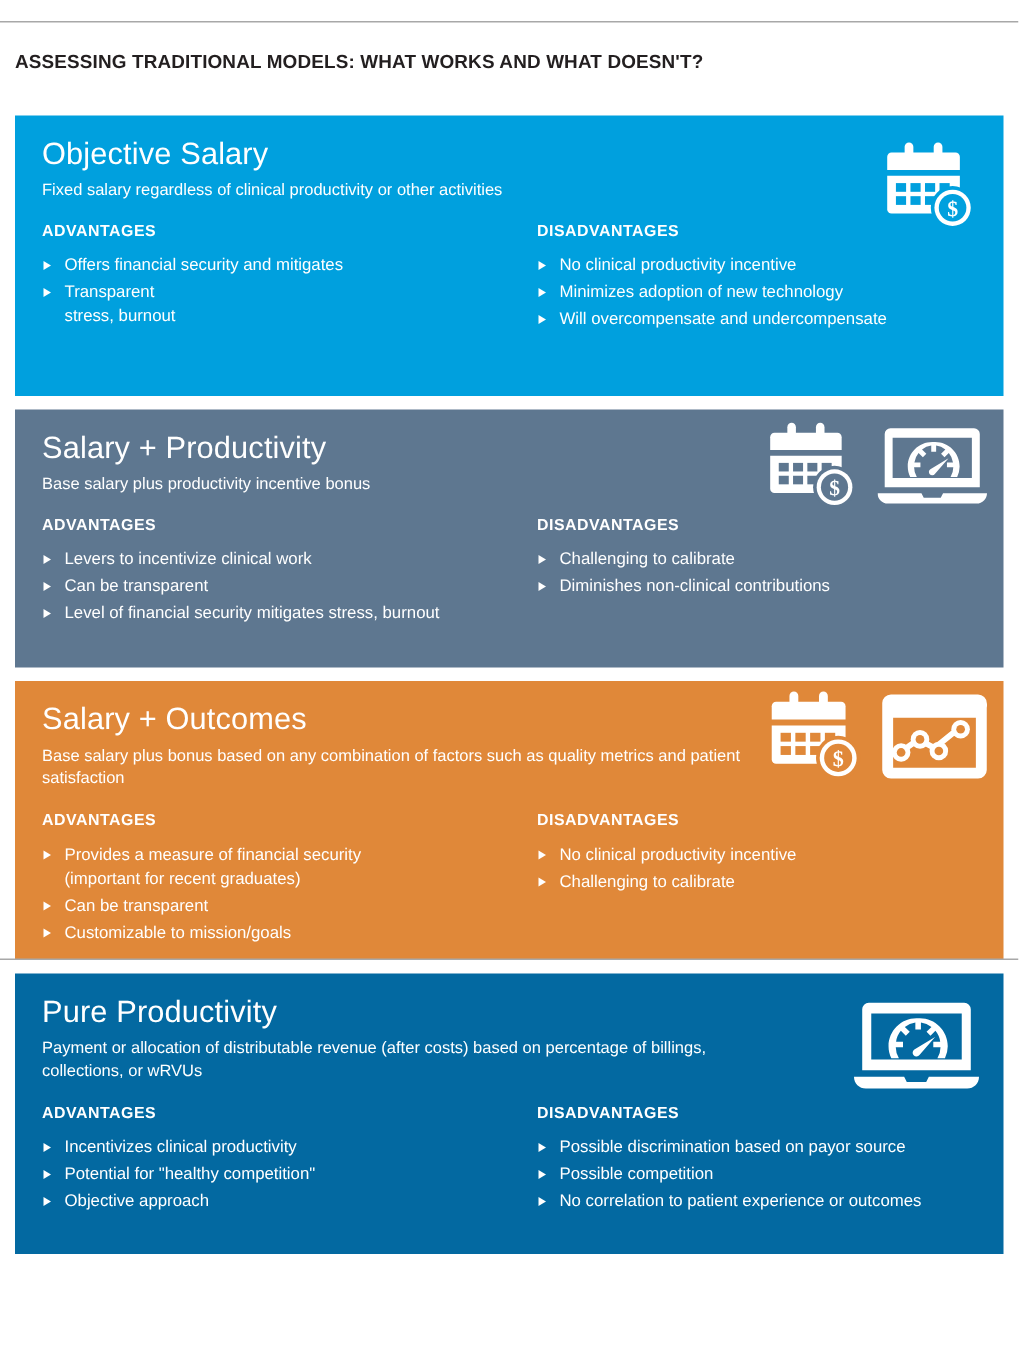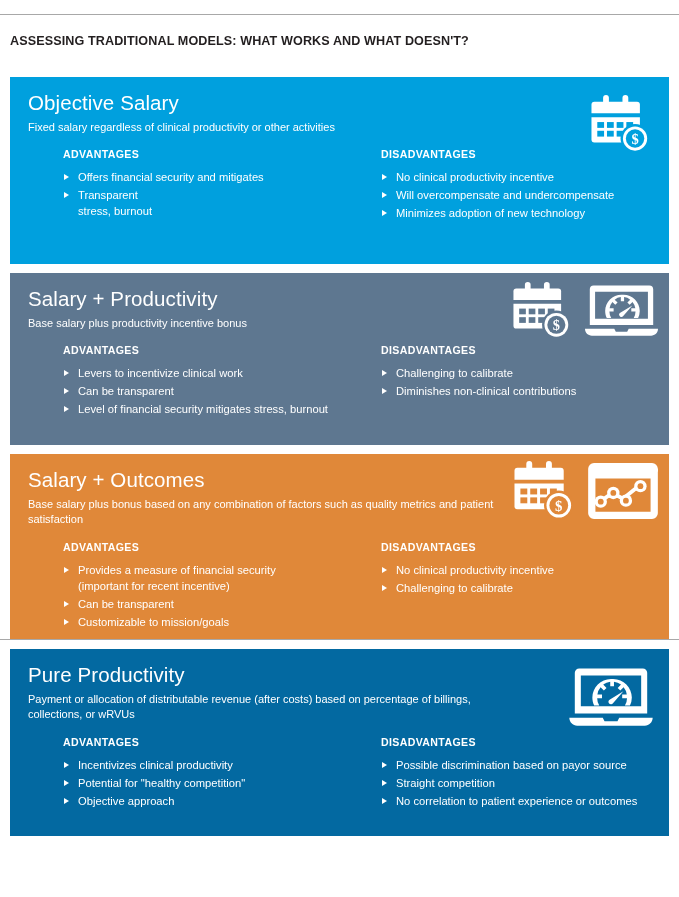--- a/index.html
+++ b/index.html
@@ -78,22 +78,21 @@
     font-size: 11px;
     font-weight: normal;
     line-height: 1.42;
     max-width: 470px;
     margin-bottom: 13px;
   }
 
   .columns {
     display: flex;
     align-items: flex-start;
-    gap: 0px;
-    margin-left: 35px;
+    gap: 12px;
   }
   .col {
     flex: 0 0 auto;
   }
   .col.left  { width: 318px; }
   .col.right { width: 320px; }
 
   .col-heading {
     font-size: 10.6px;
     font-weight: bold;
@@ -190,22 +189,22 @@
           <ul class="bullets">
             <li>Offers financial security and mitigates</li>
             <li>Transparent</li>
             <li class="cont">stress, burnout</li>
           </ul>
         </div>
         <div class="col right">
           <div class="col-heading">DISADVANTAGES</div>
           <ul class="bullets">
             <li>No clinical productivity incentive</li>
+            <li>Minimizes adoption of new technology</li>
             <li>Will overcompensate and undercompensate</li>
-            <li>Minimizes adoption of new technology</li>
           </ul>
         </div>
       </div>
     </section>
 
     <section class="panel slate">
       <div class="icons p2">
         <span>
           <svg class="icon-svg" width="62" height="61" viewBox="0 0 64 64" aria-hidden="true">
             <g fill="#ffffff">
@@ -312,21 +311,21 @@
       </div>
 
       <h2 class="panel-title">Salary + Outcomes</h2>
       <p class="panel-subtitle">Base salary plus bonus based on any combination of factors such as quality metrics and patient satisfaction</p>
 
       <div class="columns">
         <div class="col left">
           <div class="col-heading">ADVANTAGES</div>
           <ul class="bullets">
             <li>Provides a measure of financial security</li>
-            <li class="cont">(important for recent incentive)</li>
+            <li class="cont">(important for recent graduates)</li>
             <li>Can be transparent</li>
             <li>Customizable to mission/goals</li>
           </ul>
         </div>
         <div class="col right">
           <div class="col-heading">DISADVANTAGES</div>
           <ul class="bullets">
             <li>No clinical productivity incentive</li>
             <li>Challenging to calibrate</li>
           </ul>
@@ -357,21 +356,21 @@
           <ul class="bullets">
             <li>Incentivizes clinical productivity</li>
             <li>Potential for "healthy competition"</li>
             <li>Objective approach</li>
           </ul>
         </div>
         <div class="col right">
           <div class="col-heading">DISADVANTAGES</div>
           <ul class="bullets">
             <li>Possible discrimination based on payor source</li>
-            <li>Straight competition</li>
+            <li>Possible competition</li>
             <li>No correlation to patient experience or outcomes</li>
           </ul>
         </div>
       </div>
     </section>
 
   </div>
 
   <div class="rule-bottom"></div>
 </div>

